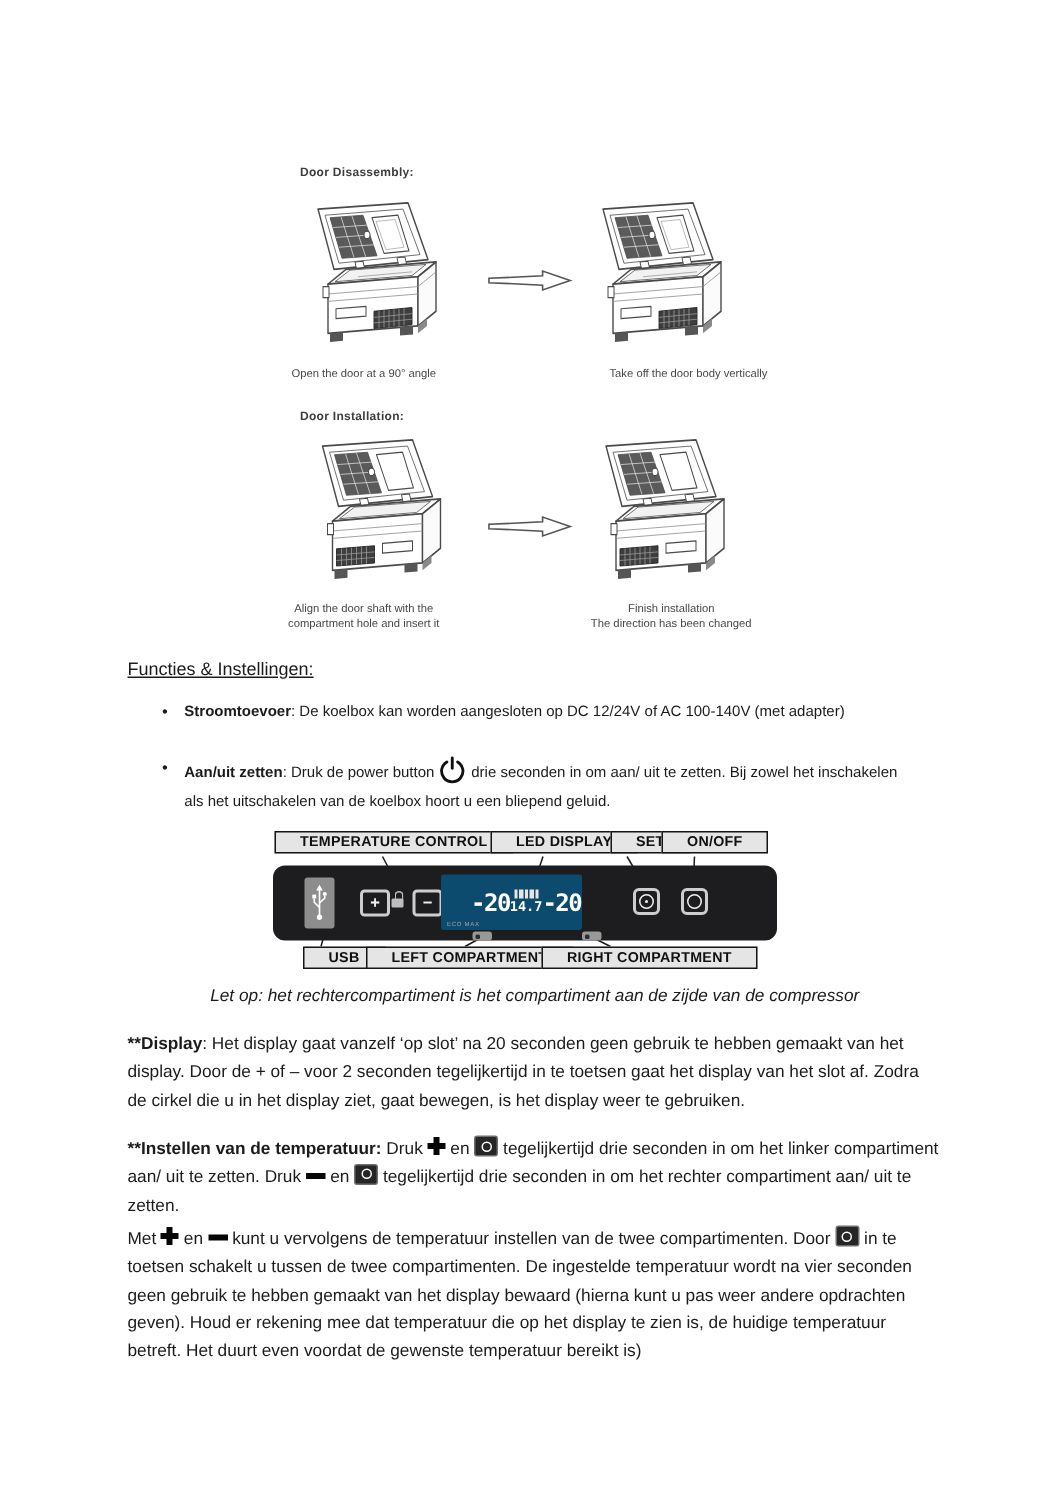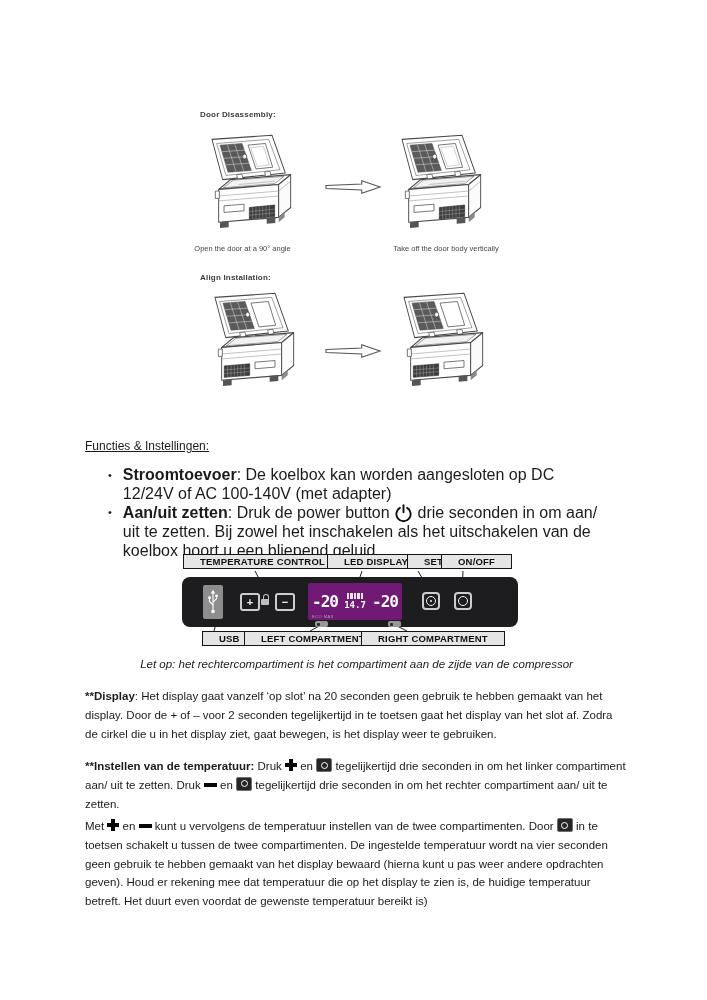--- a/index.html
+++ b/index.html
@@ -6,21 +6,21 @@
   .page{position:relative;width:707px;height:1000px;background:#ffffff;overflow:hidden;
         font-family:"Liberation Sans",sans-serif;color:#1b1b1b;}
   .abs{position:absolute;}
   .t{font-size:11.5px;line-height:18.5px;}
   p{margin:0;}
   .figtitle{font-size:8px;font-weight:bold;color:#3c3c3c;letter-spacing:.2px;}
   .caption{font-size:7.5px;font-weight:normal;color:#474747;text-align:center;line-height:9.5px;}
   .heading{font-size:12px;text-decoration:underline;}
   .bullet{display:flex;gap:11px;}
   .dot{font-size:11px;line-height:18.5px;}
-  .btext{font-size:16px;line-height:18.5px;width:100%;}
+  .btext{font-size:10px;line-height:18.5px;width:100%;}
   .para{font-size:11.5px;line-height:18.8px;width:543px;}
   .note{font-style:italic;text-align:center;width:543px;font-size:11.5px;}
   b{font-weight:bold;}
 
   
   .ic-power{width:19px;height:20px;vertical-align:-5px;}
   .ic-plus{display:inline-block;width:12px;height:12px;position:relative;vertical-align:-1px;}
   .ic-plus::before{content:"";position:absolute;left:0;top:4px;width:12px;height:4px;background:#060606;}
   .ic-plus::after{content:"";position:absolute;left:4px;top:0;width:4px;height:12px;background:#060606;}
   .ic-minus{display:inline-block;width:13px;height:4px;background:#060606;vertical-align:2px;}
@@ -35,22 +35,22 @@
   .panelbox{position:absolute;left:7px;top:25px;width:336px;height:50px;background:#1d1d1f;border-radius:8px;}
   .usbblock{position:absolute;left:21px;top:8px;width:20px;height:34px;background:#8d8d8d;border-radius:2px;
             display:flex;align-items:center;justify-content:center;}
   .pbtn{position:absolute;border:2px solid #cdcdcd;border-radius:3px;background:#1d1d1f;color:#f0f0f0;
         display:flex;align-items:center;justify-content:center;font-weight:bold;font-size:11px;}
   .plusbtn{left:58px;top:16px;width:16px;height:14px;}
   .minusbtn{left:93px;top:16px;width:16px;height:14px;}
   .locky{position:absolute;left:79px;top:17px;width:8px;height:11px;}
   .locky::before{content:"";position:absolute;left:1.5px;top:0;width:4px;height:5px;border:1.2px solid #bdbdbd;border-bottom:none;border-radius:3px 3px 0 0;}
   .locky::after{content:"";position:absolute;left:0;top:4.5px;width:8px;height:6px;background:#bdbdbd;border-radius:1px;}
-  .disp{position:absolute;left:126px;top:6px;width:94px;height:37px;background:#701a75;border-radius:2px;
-        display:flex;align-items:center;justify-content:space-between;padding:2px 4px;box-sizing:border-box;}
+  .disp{position:absolute;left:112px;top:6px;width:94px;height:37px;background:#0c4a6e;border-radius:2px;
+        display:flex;align-items:center;justify-content:space-between;padding:2px 20px;box-sizing:border-box;}
   .seg{font-family:"DejaVu Sans Mono",monospace;font-weight:bold;color:#fff;font-size:16px;letter-spacing:-1px;line-height:1;}
   .dmid{display:flex;flex-direction:column;align-items:center;gap:2px;justify-content:space-between;}
   .batt{display:flex;gap:1px;align-items:center;}
   .batt i{display:block;width:2.5px;height:6px;background:#e6e6e6;}
   .dval{font-family:"DejaVu Sans Mono",monospace;font-weight:bold;color:#fff;font-size:9px;line-height:1;}
   .dmode{position:absolute;left:4px;bottom:1px;font-size:5px;color:#a8a8a8;letter-spacing:.6px;transform:scale(.8);transform-origin:left bottom;}
   .ind{position:absolute;top:44px;width:13px;height:6px;background:#989898;border-radius:2px;}
   .ind::after{content:"";position:absolute;left:2px;top:1.5px;width:3px;height:3px;background:#2c2c2c;border-radius:1px;}
   .sqbtn{position:absolute;top:15px;width:18px;height:18px;border:2px solid #cdcdcd;border-radius:4px;background:#1d1d1f;
          display:flex;align-items:center;justify-content:center;box-sizing:border-box;}
@@ -158,32 +158,40 @@
   <svg class="abs" style="left:200px;top:132px" width="100" height="105" viewBox="0 0 150 128" preserveAspectRatio="none">
       <use href="#cooler1"></use>
     </svg>
   <svg class="abs" style="left:325px;top:178px" width="58" height="18" viewBox="0 0 60 18">
       <use href="#arrowR"></use>
     </svg>
   <svg class="abs" style="left:390px;top:132px" width="100" height="105" viewBox="0 0 150 128" preserveAspectRatio="none">
       <use href="#cooler1"></use>
     </svg>
   <div class="caption abs" style="left:160px;top:244px;width:165px">Open the door at a 90° angle</div>
-  <div class="caption abs" style="left:361px;top:244px;width:170px">Take off the door body vertically</div>
-
-  <div class="figtitle abs" style="left:200px;top:273px">Align Installation:</div>
+  <div class="caption abs" style="left:374px;top:244px;width:170px">Take off the door body vertically</div>
+
+  <div class="figtitle abs" style="left:200px;top:273px">Door Installation:</div>
   <svg class="abs" style="left:203px;top:290px" width="100" height="105" viewBox="0 0 150 128" preserveAspectRatio="none">
       <use href="#cooler2"></use>
     </svg>
   <svg class="abs" style="left:325px;top:342px" width="58" height="18" viewBox="0 0 60 18">
       <use href="#arrowR"></use>
     </svg>
   <svg class="abs" style="left:392px;top:290px" width="100" height="105" viewBox="0 0 150 128" preserveAspectRatio="none">
       <use href="#cooler2"></use>
     </svg>
+  <div class="caption abs" style="left:155px;top:401px;width:175px">
+    <span style="display:block">Align the door shaft with the</span>
+    <span style="display:block">compartment hole and insert it</span>
+  </div>
+  <div class="caption abs" style="left:360px;top:401px;width:175px">
+    <span style="display:block">Finish installation</span>
+    <span style="display:block">The direction has been changed</span>
+  </div>
 
   <h2 class="heading t abs" style="left:85px;top:437px;margin:0;font-weight:normal">Functies &amp; Instellingen:</h2>
 
   <div class="bullet abs" style="left:108px;top:466px;width:497px">
     <span class="dot">•</span>
     <p class="btext"><b>Stroomtoevoer</b><span>: De koelbox kan worden aangesloten op DC 12/24V of AC 100-140V (met adapter)</span></p>
   </div>
 
   <div class="bullet abs" style="left:108px;top:503px;width:497px">
     <span class="dot">•</span>

